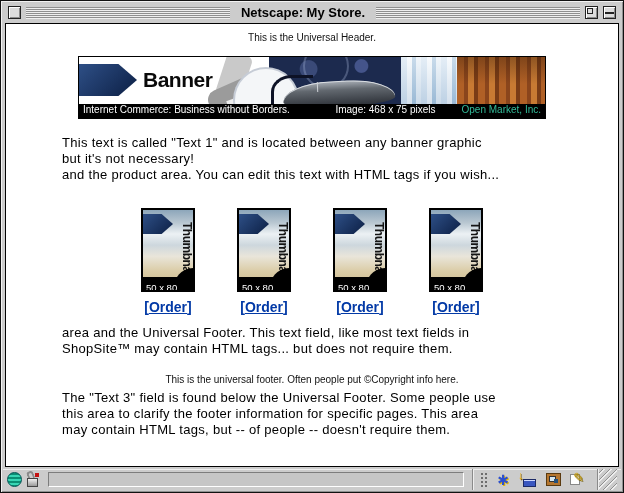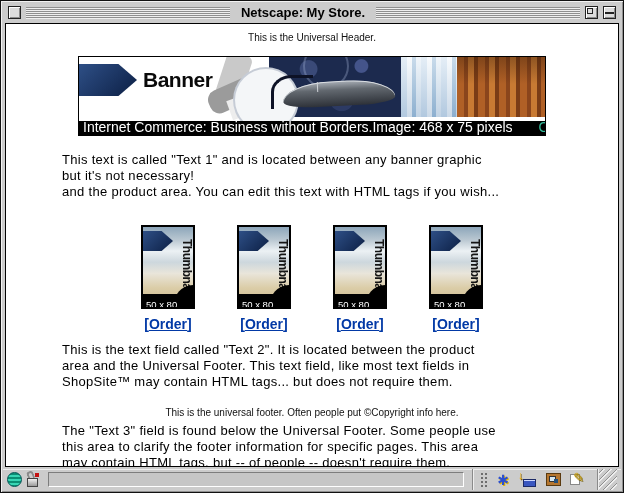--- a/index.html
+++ b/index.html
@@ -21,21 +21,21 @@
   .cb-line{position:absolute;left:1px;right:1px;top:5px;height:2px;background:#222;}
 
   
   .content{position:absolute;left:4px;right:4px;top:22px;bottom:25px;background:#fff;
     border:1px solid #000;overflow:hidden;color:#000;}
   .universal-small{margin-top:8px;text-align:center;font-size:10px;color:#111;}
   .para{margin:16px 0 0 56px;font-size:13px;line-height:16px;letter-spacing:0.3px;}
   .para div{white-space:nowrap;}
 
   
-  .banner{width:468px;height:80px;margin:13px auto 0;position:relative;
+  .banner{width:468px;height:63px;margin:13px auto 0;position:relative;
     border:1px solid #000;overflow:hidden;background:#fff;}
   .banner-main{position:absolute;inset:0 0 14px 0;overflow:hidden;}
   .b-left{position:absolute;left:0;top:0;width:190px;height:60px;background:#fff;}
   .b-arrow{position:absolute;left:0;top:7px;width:58px;height:32px;
     background:linear-gradient(135deg,#2e4f86,#0c1f44);
     clip-path:polygon(0 0,68% 0,100% 50%,68% 100%,0 100%);
     filter:drop-shadow(2px 2px 0 rgba(20,30,60,.45));}
   .b-label{position:absolute;left:64px;top:11px;font-size:21px;font-weight:bold;
     letter-spacing:-0.5px;color:#0a0a0a;}
   .hs1{position:absolute;left:142px;top:-4px;width:26px;height:46px;background:#c9c9c9;
@@ -61,21 +61,21 @@
     box-shadow:inset 0 1px 0 #d9dde2;}
   .mouse-split{position:absolute;left:48px;top:25px;width:1px;height:10px;background:#cfd3d8;
     transform:rotate(-3deg);}
   .b-sky{position:absolute;left:322px;top:0;width:56px;height:60px;background:
     linear-gradient(180deg,rgba(255,255,255,.45),rgba(90,130,175,.25)),
     repeating-linear-gradient(90deg,#cfe0ef 0 6px,#f2f7fb 6px 11px,#9dbeda 11px 15px,#e4eef6 15px 20px);}
   .b-rust{position:absolute;left:378px;top:0;width:90px;height:60px;background:
     linear-gradient(180deg,rgba(55,28,8,.4),rgba(0,0,0,0) 45%),
     repeating-linear-gradient(90deg,#b06026 0 7px,#8a451c 7px 11px,#c87a33 11px 17px,#7a3c16 17px 21px);}
   .banner-caption{position:absolute;left:0;right:0;bottom:0;height:14px;background:#000;
-    display:flex;align-items:flex-end;padding:0 4px;font-size:14px;color:#fff;white-space:nowrap;}
+    display:flex;align-items:flex-start;padding:0 4px;font-size:10px;color:#fff;white-space:nowrap;}
   .cap-center{margin-left:auto;}
   .cap-right{margin-left:26px;color:#33bb99;}
 
   
   .products{margin-top:25px;display:flex;justify-content:center;gap:42px;}
   .product{text-align:center;}
   .thumb{position:relative;width:54px;height:84px;border:2px solid #000;overflow:hidden;
     margin:0 auto;background:
     linear-gradient(180deg,#8da6ba 0%,#b9c7d1 16%,#ecf1f4 30%,#cdd7dd 44%,#e9e5da 58%,#dbcda8 76%,#c9b488 100%);}
   .t-arrow{position:absolute;left:0;top:4px;width:30px;height:20px;
@@ -225,21 +225,20 @@
           <div class="t-label">Thumbnail</div>
           <div class="t-bump"></div>
           <div class="t-badge"><span class="t-size">50 x 80</span></div>
         </div>
         <a class="order" href="#"><span>[</span><span class="u">Order</span><span>]</span></a>
       </div>
 
     </div>
 
     <div class="para text2">
-      <div>This is the text field called "Text 2". It is located between the product</div>
       <div>area and the Universal Footer. This text field, like most text fields in</div>
       <div>ShopSite™ may contain HTML tags... but does not require them.</div>
     </div>
 
     <div class="universal-small footer-small">This is the universal footer. Often people put ©Copyright info here.</div>
 
     <div class="para text3">
       <div>The "Text 3" field is found below the Universal Footer. Some people use</div>
       <div>this area to clarify the footer information for specific pages. This area</div>
       <div>may contain HTML tags, but -- of people -- doesn't require them.</div>

